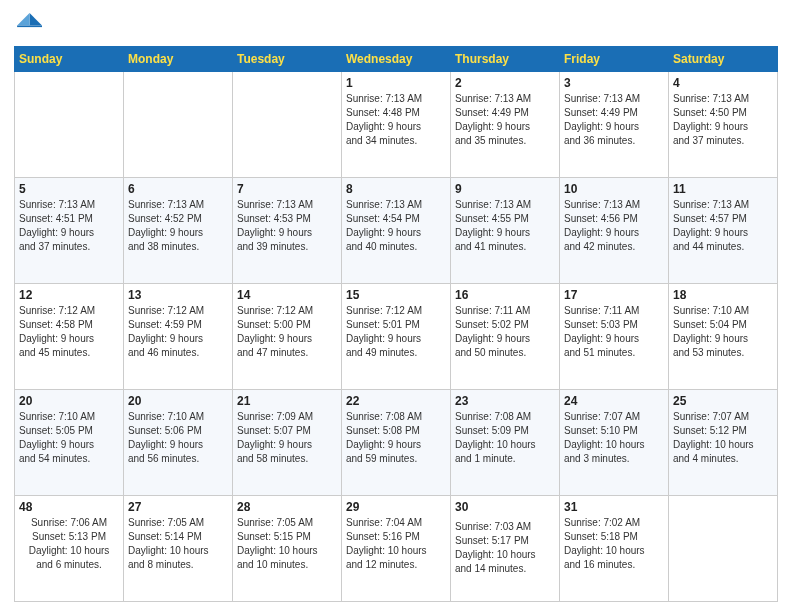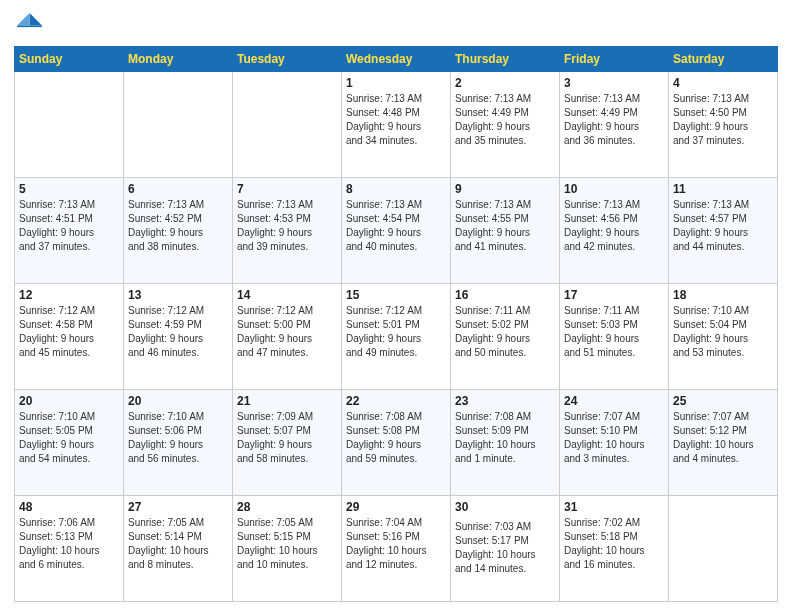--- a/index.html
+++ b/index.html
@@ -312,21 +312,21 @@
             <div class="day-number">25</div>
             <div class="day-info" style="white-space: pre-line;">Sunrise: 7:07 AM
 Sunset: 5:12 PM
 Daylight: 10 hours
 and 4 minutes.</div>
           </td>
         </tr>
         <tr>
           <td>
             <div class="day-number">48</div>
-            <div class="day-info" style="white-space: pre-line;">Sunrise: 7:06 AM
+            <div class="day-info" style="white-space: pre-line; text-align: center;">Sunrise: 7:06 AM
 Sunset: 5:13 PM
 Daylight: 10 hours
 and 6 minutes.</div>
           </td>
           <td>
             <div class="day-number">27</div>
             <div class="day-info" style="white-space: pre-line;">Sunrise: 7:05 AM
 Sunset: 5:14 PM
 Daylight: 10 hours
 and 8 minutes.</div>

